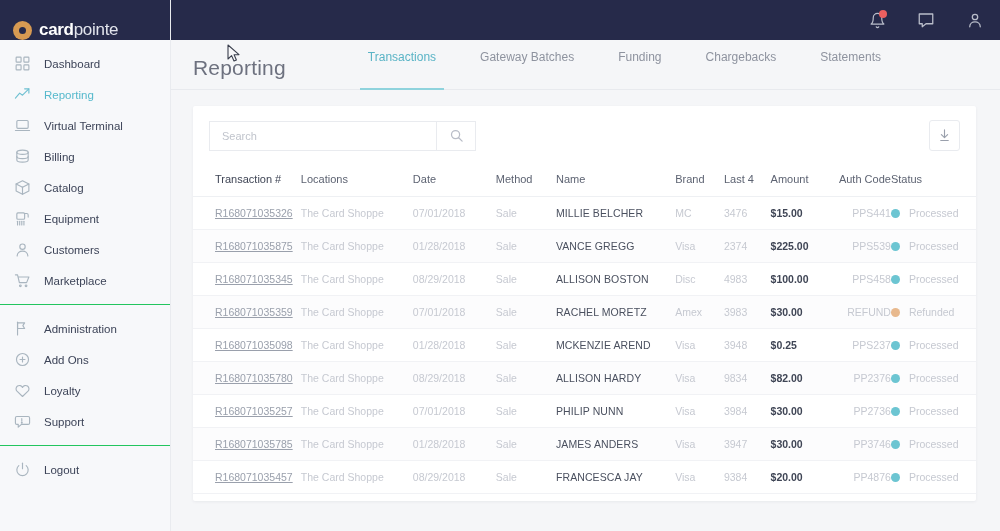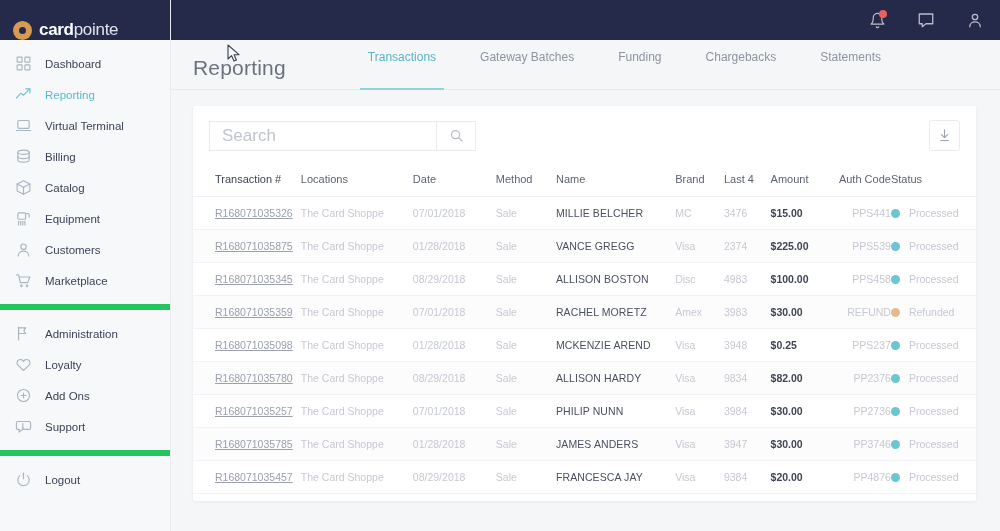--- a/index.html
+++ b/index.html
@@ -28,27 +28,26 @@
     width: 19px; height: 19px; border-radius: 50%;
     background: #d79a52; display: flex; align-items: center; justify-content: center;
     margin-right: 7px;
   }
   .logo-mark i { width: 7px; height: 7px; border-radius: 50%; background: #262a4a; display: block; }
   .logo-text { font-size: 17px; letter-spacing: -0.3px; color: #ffffff; }
   .logo-text b { font-weight: 700; }
   .logo-text span { font-weight: 400; color: #e2e4ec; }
 
   .nav-group { padding: 8px 0; }
-  .nav-group + .nav-group { border-top: 6px solid #22c55e; }
+  .nav-group + .nav-group { border-top: 1px solid #22c55e; }
   .nav-item {
     display: flex; align-items: center;
-    height: 31px; padding-left: 4px;
+    height: 31px; padding-left: 12px;
     font-size: 11.5px; color: #3d4458;
     cursor: pointer;
-    margin-left: 9px;
   }
   .nav-item.active { color: #56b9cc; }
   .nav-ico {
     width: 21px; height: 17px; margin-right: 11px;
     display: flex; align-items: center; justify-content: center;
     flex: 0 0 21px;
   }
   .nav-ico svg { display: block; }
 
   
@@ -105,21 +104,21 @@
   .search-wrap { display: flex; align-items: center; }
   .search-box {
     width: 227px; height: 30px;
     border: 1px solid #e9ebef; border-right: none;
     display: flex; align-items: center; padding-left: 12px;
     background: #fff;
   }
   .search-box input {
     border: none; outline: none; width: 100%;
     font-family: "Liberation Sans", sans-serif;
-    font-size: 17px; color: #6f7480; background: transparent;
+    font-size: 11px; color: #6f7480; background: transparent;
   }
   .search-box input::placeholder { color: #c0c4cc; }
   .search-btn {
     width: 40px; height: 30px; border: 1px solid #e9ebef;
     background: #fff; display: flex; align-items: center; justify-content: center;
     cursor: pointer;
   }
   .dl-btn {
     width: 31px; height: 31px; border: 1px solid #e9ebef; border-radius: 3px;
     background: #fff; display: flex; align-items: center; justify-content: center;
@@ -265,34 +264,34 @@
               <svg width="17" height="17" viewBox="0 0 24 24" fill="none" stroke="#a9b5bf" stroke-width="1.6" stroke-linecap="round" stroke-linejoin="round">
                 <line x1="5" y1="3" x2="5" y2="21"></line>
                 <path d="M5 4h10l-2.5 4L15 12H5z"></path>
               </svg>
             </span>
             <span>Administration</span>
           </div>
           <div class="nav-item">
             <span class="nav-ico">
               <svg width="17" height="17" viewBox="0 0 24 24" fill="none" stroke="#a9b5bf" stroke-width="1.6" stroke-linecap="round" stroke-linejoin="round">
-                <path d="M12 20.5 4.2 13a4.8 4.8 0 1 1 7.8-5.4A4.8 4.8 0 1 1 19.8 13z"></path>
-              </svg>
-            </span>
-            <span>Loyalty</span>
-          </div>
-          <div class="nav-item">
-            <span class="nav-ico">
-              <svg width="17" height="17" viewBox="0 0 24 24" fill="none" stroke="#a9b5bf" stroke-width="1.6" stroke-linecap="round" stroke-linejoin="round">
                 <circle cx="12" cy="12" r="8.5"></circle>
                 <line x1="12" y1="8.5" x2="12" y2="15.5"></line>
                 <line x1="8.5" y1="12" x2="15.5" y2="12"></line>
               </svg>
             </span>
             <span>Add Ons</span>
+          </div>
+          <div class="nav-item">
+            <span class="nav-ico">
+              <svg width="17" height="17" viewBox="0 0 24 24" fill="none" stroke="#a9b5bf" stroke-width="1.6" stroke-linecap="round" stroke-linejoin="round">
+                <path d="M12 20.5 4.2 13a4.8 4.8 0 1 1 7.8-5.4A4.8 4.8 0 1 1 19.8 13z"></path>
+              </svg>
+            </span>
+            <span>Loyalty</span>
           </div>
           <div class="nav-item">
             <span class="nav-ico">
               <svg width="17" height="17" viewBox="0 0 24 24" fill="none" stroke="#a9b5bf" stroke-width="1.6" stroke-linecap="round" stroke-linejoin="round">
                 <path d="M21 5H5a2 2 0 0 0-2 2v7a2 2 0 0 0 2 2h2v4l4.5-4H21a2 2 0 0 0 2-2V7a2 2 0 0 0-2-2z" transform="translate(-1,0)"></path>
                 <line x1="11" y1="8" x2="11" y2="11.5"></line>
                 <circle cx="11" cy="13.6" r="0.6" fill="#a9b5bf"></circle>
               </svg>
             </span>
             <span>Support</span>

